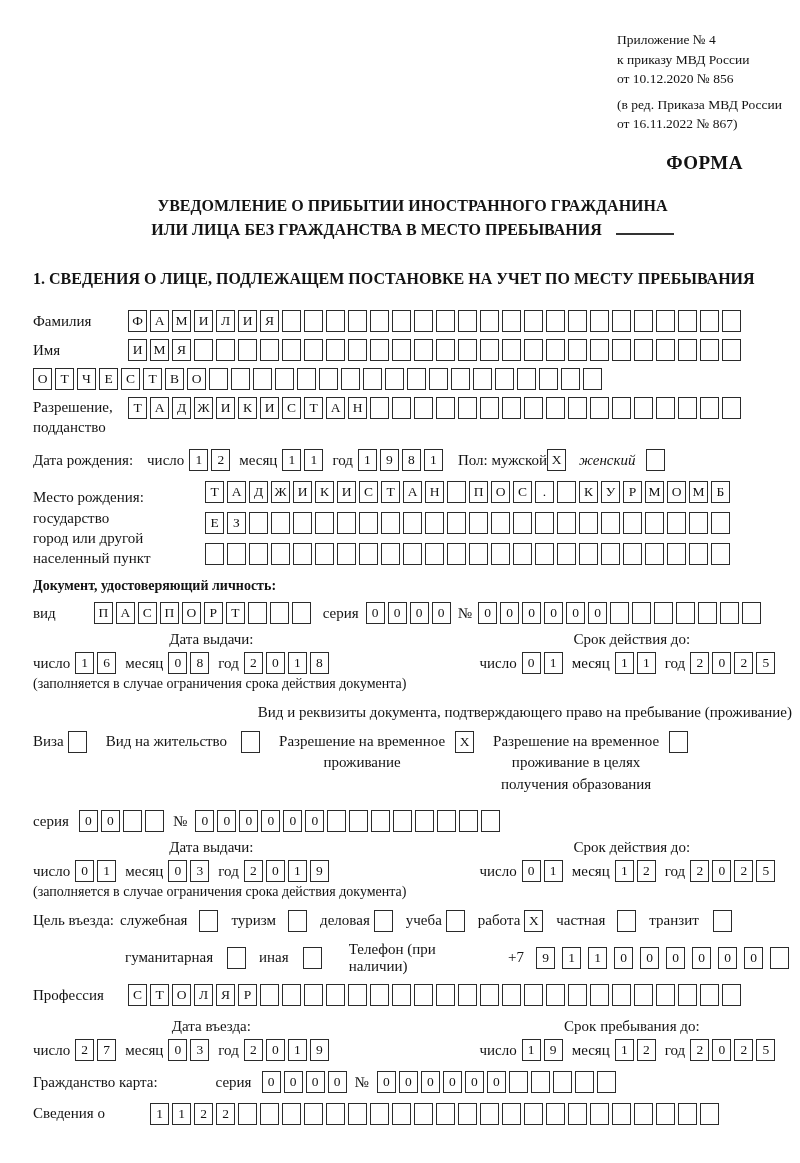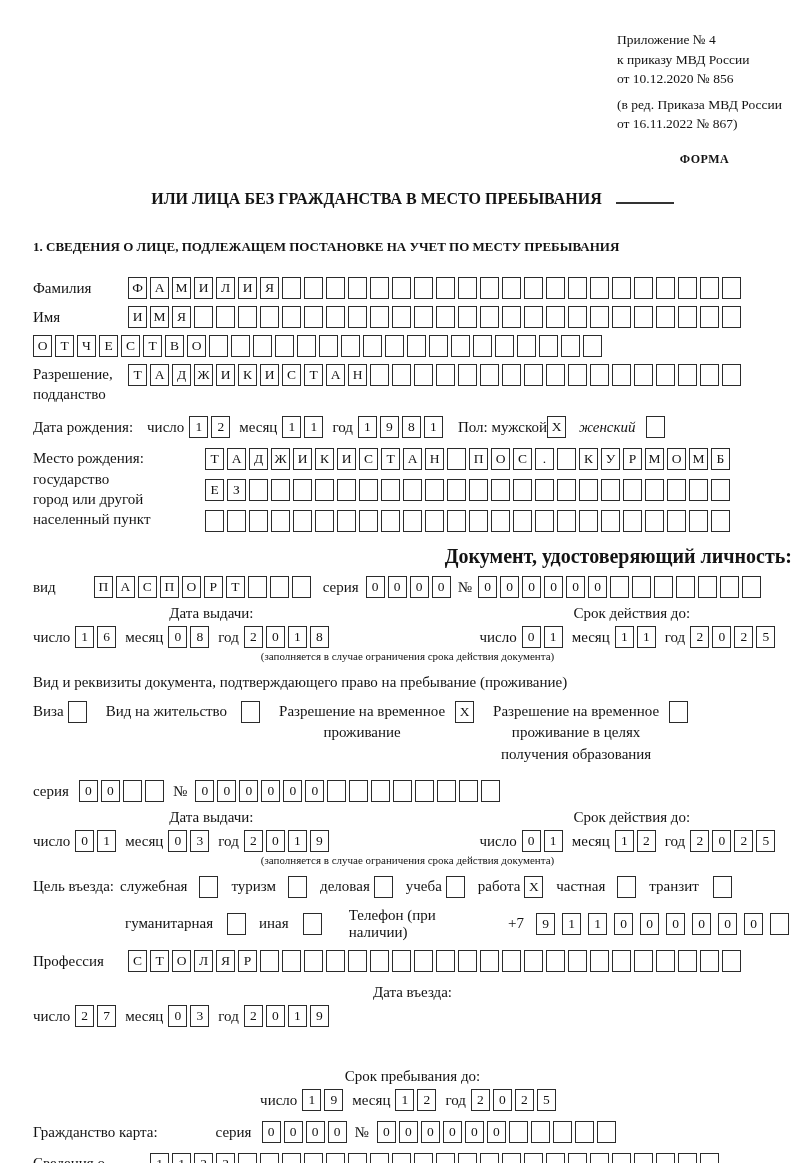--- a/index.html
+++ b/index.html
@@ -1,47 +1,47 @@
 <!DOCTYPE html>
 <html><head>
 <meta charset="utf-8">
 <style>
   html,body{margin:0;padding:0;background:#fff;}
   body{width:800px;color:#131313;font-family:"Liberation Serif","DejaVu Serif",serif;}
   .page{width:800px;min-height:1163px;box-sizing:border-box;padding:30px 8px 40px 33px;}
   
   .appendix{margin-left:584px;width:205px;font-size:13.5px;line-height:1.45;}
   .appendix .blk2{margin-top:6px;}
-  .forma{margin-left:584px;width:175px;text-align:center;font-weight:bold;font-size:12px;margin-top:18px;letter-spacing:.5px;}
+  .forma{margin-left:584px;width:175px;text-align:center;font-weight:bold;font-size:19px;margin-top:18px;letter-spacing:.5px;}
   
   .title{text-align:center;font-weight:bold;font-size:16px;line-height:1.5;margin-top:20px;}
   .underline{display:inline-block;width:58px;border-bottom:2px solid #333;height:14px;margin-left:14px;}
-  .sec-head{font-weight:bold;font-size:13px;margin-top:28px;margin-bottom:22px;}
+  .sec-head{font-weight:bold;font-size:16px;margin-top:28px;margin-bottom:22px;}
   
   .row{display:flex;align-items:center;margin-bottom:7px;}
   .row-top{display:flex;align-items:flex-start;margin-bottom:7px;}
   .lbl{font-size:15px;line-height:1.35;}
   .w95{flex:0 0 95px;}
   .w140{flex:0 0 140px;}
   .w170{flex:0 0 172px;}
   .w117{flex:0 0 117px;}
   .boxrow{display:flex;flex-wrap:nowrap;}
   .box{flex:0 0 auto;width:19px;height:22px;box-sizing:border-box;border:1.6px solid #2b2b2b;margin-right:3px;
        display:flex;align-items:center;justify-content:center;font-size:13.5px;background:#fff;}
   .stack .boxrow{margin-bottom:9px;}
   
   .dg{display:flex;align-items:center;}
   .dg .lbl{margin-right:5px;}
   .dg .boxrow{margin-right:6px;}
   .twocol{display:flex;margin-bottom:2px;gap:41px;}
   .tc-l{flex:0 0 47%;}
   .tc-r{flex:0 0 53%;}
   .tc-title{text-align:center;font-size:15px;margin-bottom:4px;}
-  .note{font-size:11px;text-align:center;margin:1px 10px 10px 0;}
-  .doc-head{text-align:right;font-weight:bold;font-size:20px;margin:4px 0 8px 0;}
+  .note{font-size:14px;text-align:left;margin:1px 10px 10px 0;}
+  .doc-head{text-align:left;font-weight:bold;font-size:14px;margin:4px 0 8px 0;}
   
   .permits{display:flex;align-items:flex-start;margin:8px 0 14px 0;font-size:15px;}
   .permits .opt{display:flex;align-items:flex-start;}
   .permit-txt{text-align:center;line-height:1.45;} .gap16{width:16px;flex:0 0 16px;}
   .opt{display:flex;align-items:center;}
   .opt .lbl{margin-right:5px;text-align:center;}
   .purpose{display:flex;align-items:center;font-size:15px;margin-bottom:9px;}
   .purpose .box{margin-left:4px;}
   .purpose .plbl{margin-left:10px;}
 </style>
@@ -54,20 +54,21 @@
     <div>Приложение № 4</div>
     <div>к приказу МВД России</div>
     <div>от 10.12.2020 № 856</div>
     <div class="blk2">(в ред. Приказа МВД России</div>
     <div>от 16.11.2022 № 867)</div>
   </div>
 
   <div class="forma">ФОРМА</div>
 
   <div class="title">
+    <div>УВЕДОМЛЕНИЕ О ПРИБЫТИИ ИНОСТРАННОГО ГРАЖДАНИНА</div>
     <div><span>ИЛИ ЛИЦА БЕЗ ГРАЖДАНСТВА В МЕСТО ПРЕБЫВАНИЯ</span><span class="underline"></span></div>
   </div>
 
   <div class="sec-head">1. СВЕДЕНИЯ О ЛИЦЕ, ПОДЛЕЖАЩЕМ ПОСТАНОВКЕ НА УЧЕТ ПО МЕСТУ ПРЕБЫВАНИЯ</div>
 
   <div class="row">
     <div class="lbl w95">Фамилия</div>
     <div class="boxrow">
         <div class="box">Ф</div>
         <div class="box">А</div>
@@ -226,21 +227,21 @@
     <span class="lbl" style="margin-left:6px;">Пол: мужской</span>
     <div class="boxrow">
         <div class="box">X</div>
       </div>
     <span class="lbl" style="margin-left:10px;margin-right:10px;font-style:italic;">женский</span>
     <div class="boxrow">
         <div class="box"></div>
       </div>
   </div>
 
-  <div class="row-top stack" style="margin-top:10px;margin-bottom:0;">
+  <div class="row-top stack" style="margin-top:10px;margin-bottom:0;align-items:center;">
     <div class="lbl w170">
       <div>Место рождения:</div>
       <div>государство</div>
       <div>город или другой</div>
       <div>населенный пункт</div>
     </div>
     <div>
       <div class="boxrow">
           <div class="box">Т</div>
           <div class="box">А</div>
@@ -404,21 +405,21 @@
             <div class="box">2</div>
             <div class="box">0</div>
             <div class="box">2</div>
             <div class="box">5</div>
           </div>
       </div>
     </div>
   </div>
   <div class="note">(заполняется в случае ограничения срока действия документа)</div>
 
-  <div class="lbl" style="margin-bottom:8px;">Вид и реквизиты документа, подтверждающего право на пребывание (проживание)</div>
+  <div class="lbl" style="margin-bottom:8px;text-align:right;">Вид и реквизиты документа, подтверждающего право на пребывание (проживание)</div>
 
   <div class="permits">
     <div class="opt">
       <span class="lbl" style="margin-right:4px;">Виза</span>
       <div class="boxrow">
           <div class="box"></div>
         </div>
     </div>
     <div class="gap16"></div>
     <div class="opt">
@@ -609,21 +610,21 @@
         <div class="box"></div>
         <div class="box"></div>
         <div class="box"></div>
         <div class="box"></div>
         <div class="box"></div>
         <div class="box"></div>
         <div class="box"></div>
       </div>
   </div>
 
-  <div class="twocol" style="margin-top:12px;flex-direction:column;">
+  <div class="twocol" style="margin-top:12px;">
     <div class="tc-l">
       <div class="tc-title">Дата въезда:</div>
       <div class="dg">
         <span class="lbl">число</span>
         <div class="boxrow">
             <div class="box">2</div>
             <div class="box">7</div>
           </div>
         <span class="lbl">месяц</span>
         <div class="boxrow">

